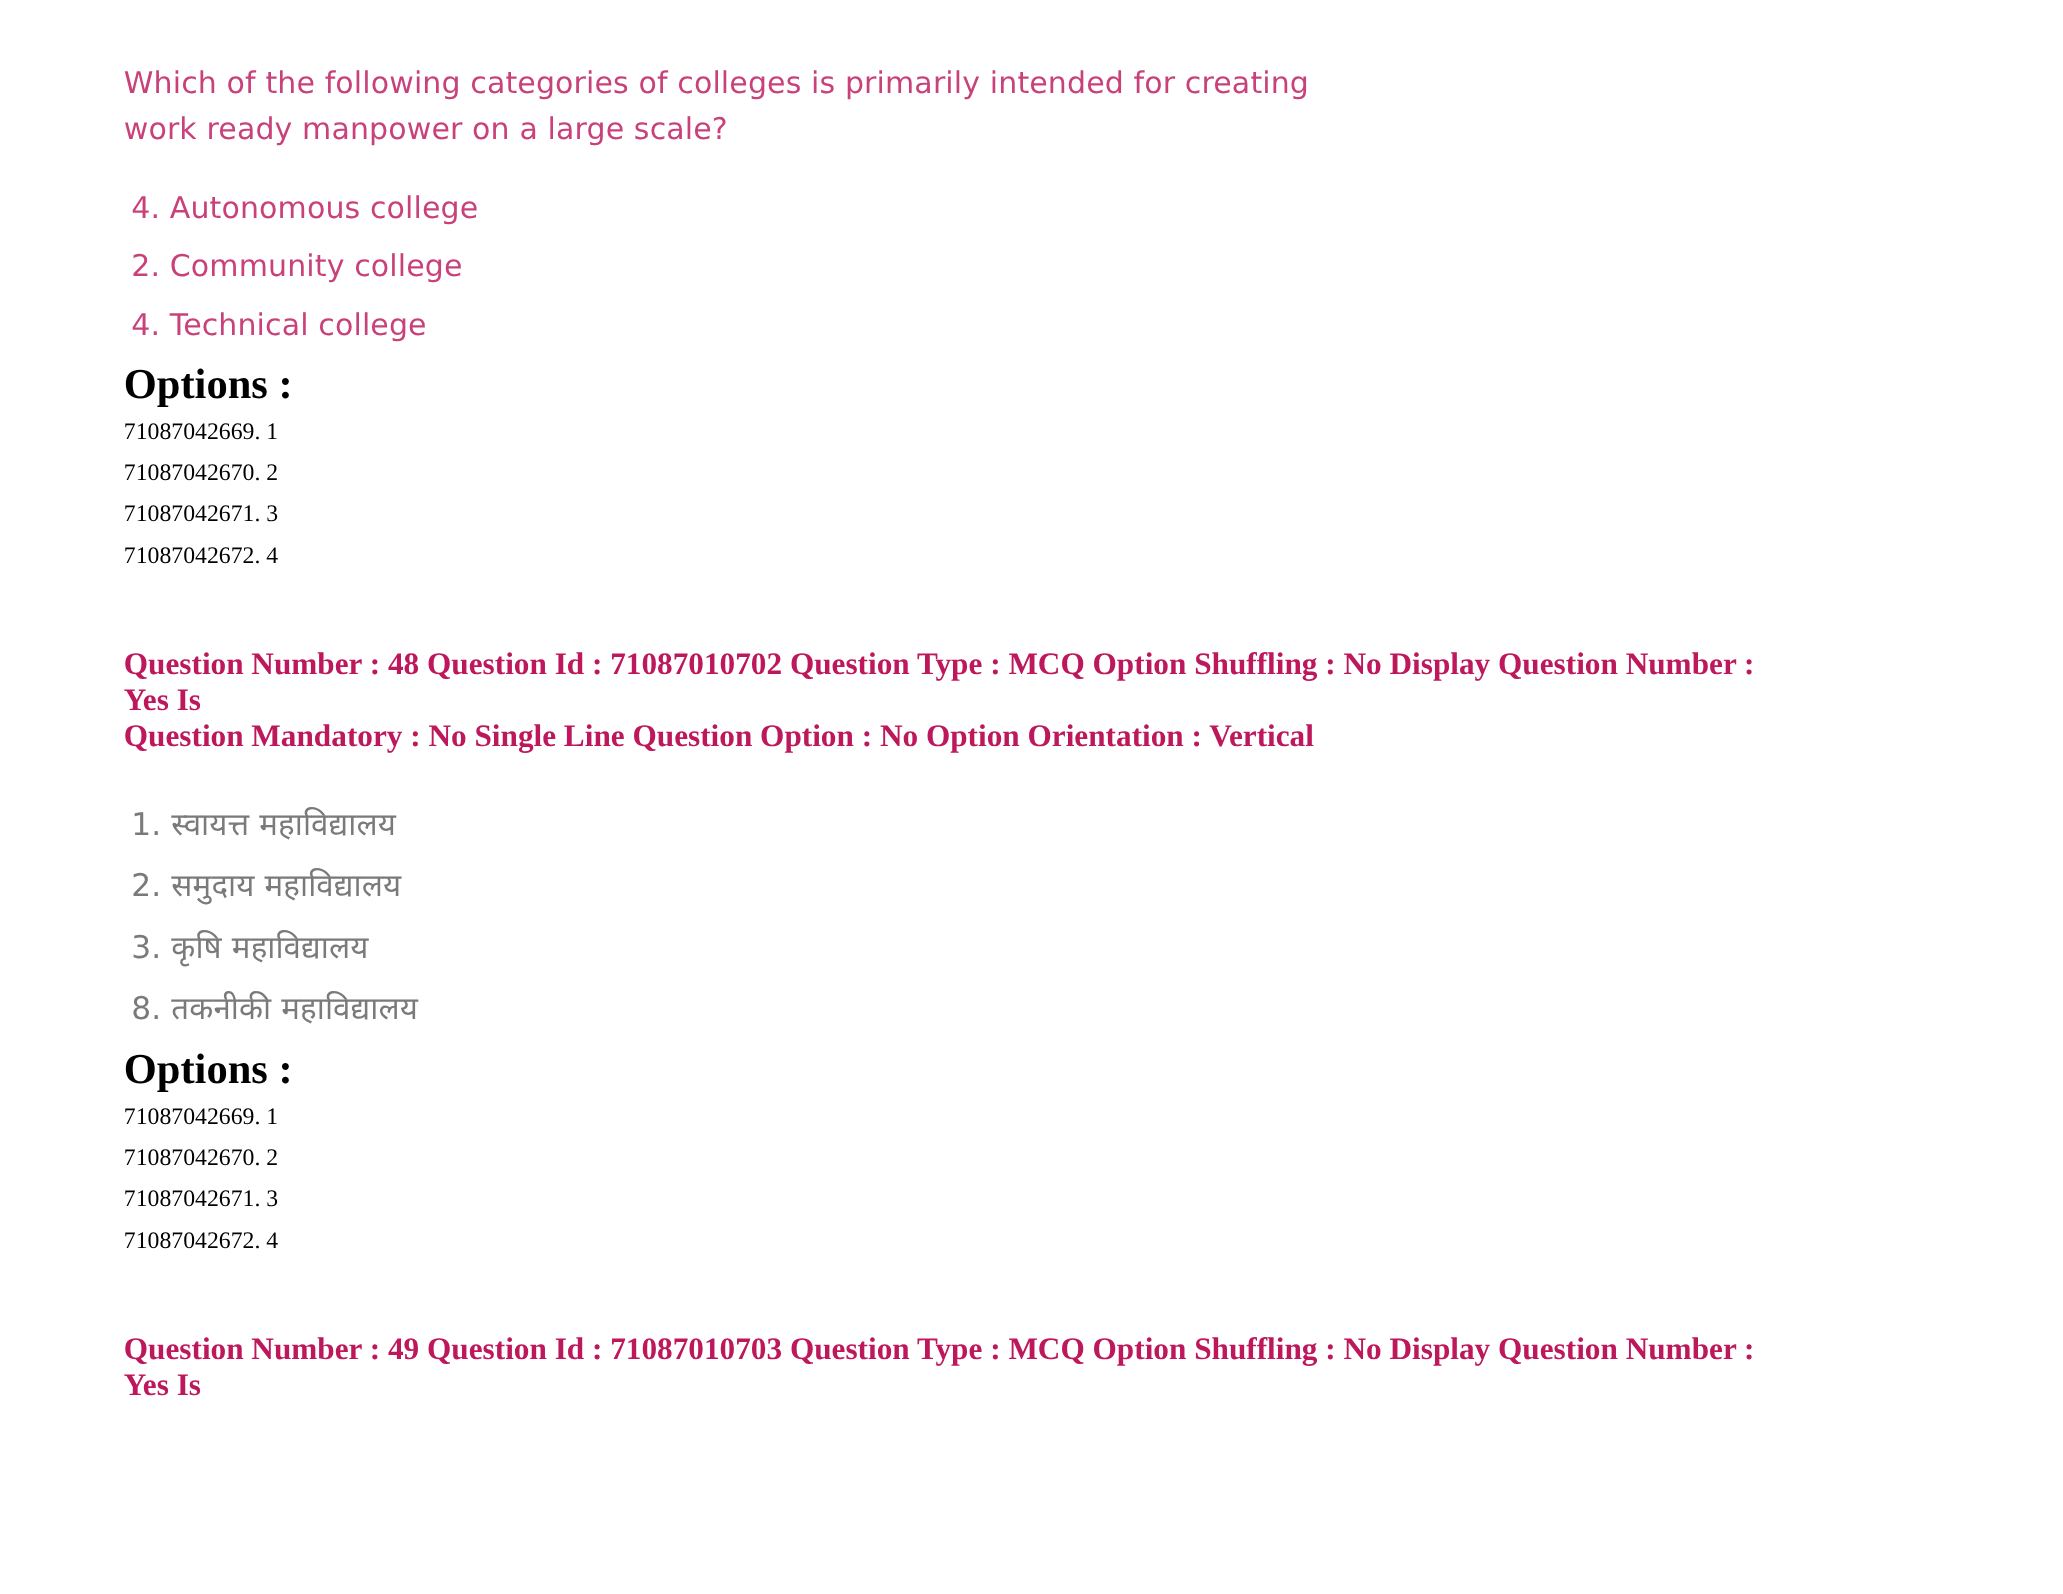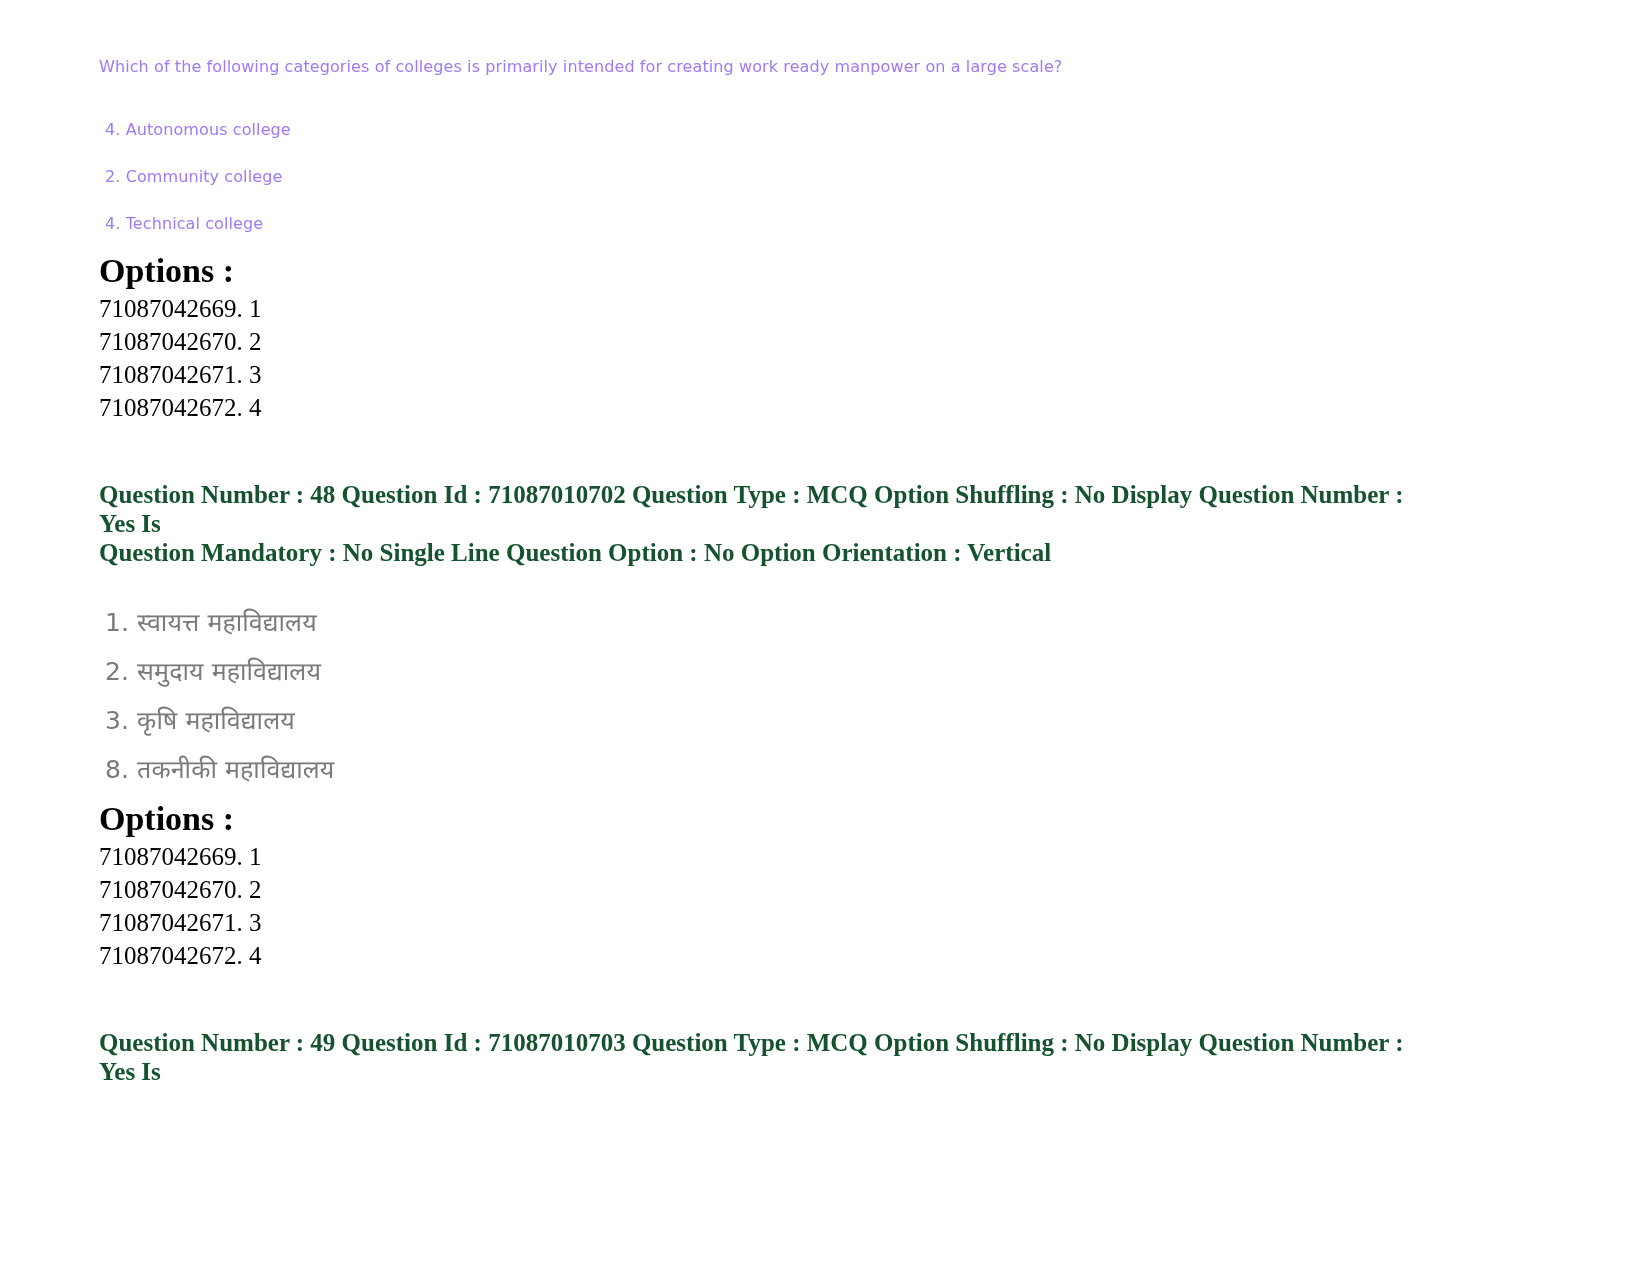--- a/index.html
+++ b/index.html
@@ -27,22 +27,22 @@
   .content {
     position: absolute;
     left: 99px;
     top: 48px;
     width: 1400px;
   }
 
   
   .scan-text {
     font-family: "DejaVu Sans", sans-serif;
-    color: #8b5cf6;
-    font-size: 16px;
+    color: #be185d;
+    font-size: 24px;
     line-height: 37px;
     font-weight: 400;
     letter-spacing: 0.1px;
     opacity: 0.82;
     filter: blur(0.25px);
   }
 
   .scan-text.hi {
     font-size: 25px;
     line-height: 40px;
@@ -80,32 +80,32 @@
 
   .options-heading {
     margin: 14px 0 6px 0;
   }
 
   .option-ids {
     margin: 0;
     padding: 0;
     list-style: none;
     font-family: "Liberation Serif", serif;
-    font-size: 25px;
+    font-size: 19px;
     line-height: 33px;
     color: #000;
   }
   .option-ids li { margin: 0; padding: 0; }
 
   .meta-block {
     font-family: "Liberation Serif", serif;
     font-weight: bold;
     font-size: 25px;
     line-height: 29px;
-    color: #14532d;
+    color: #be185d;
     width: 1320px;
   }
   .meta-line { margin: 0; }
   .meta-marks { margin: 4px 0 0 0; }
 
   .gap-lg { height: 56px; }
   .gap-xs { height: 10px; }
 
   .section { margin: 0; padding: 0; }
 </style>

